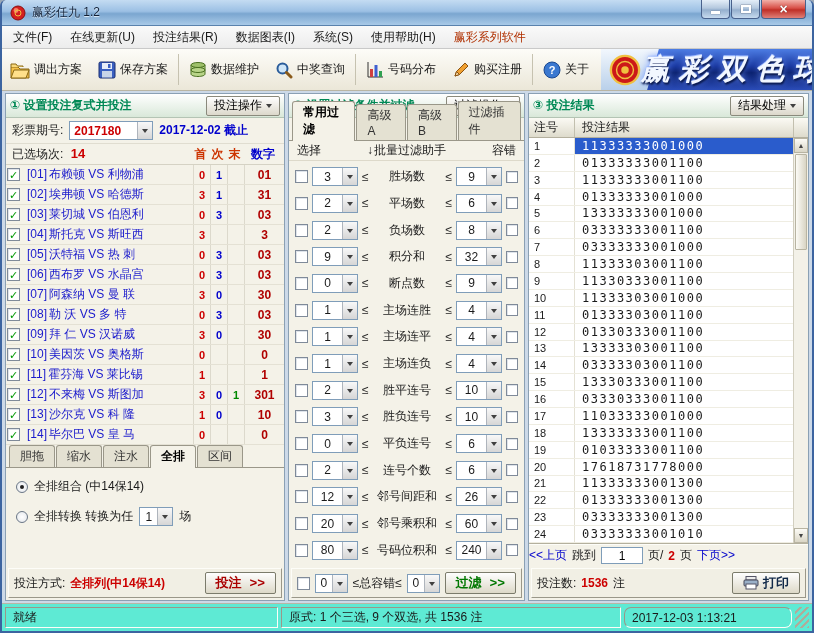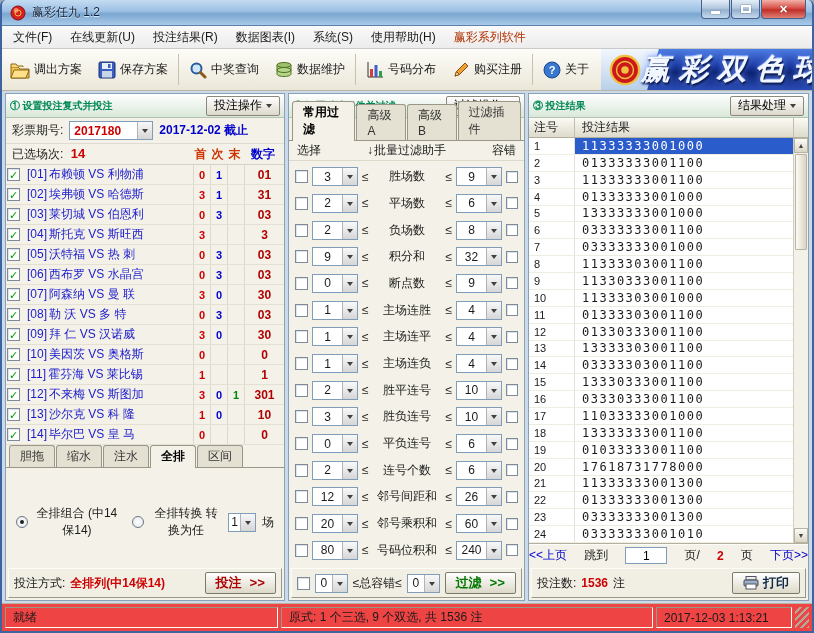--- a/index.html
+++ b/index.html
@@ -49,21 +49,21 @@
 
   
   .main{ flex:1; min-height:0; display:flex; gap:3px; padding:2px 3px; background:#ccd9e8; }
   .panel{ border:1px solid #8aa0b4; background:#f4f2e8; display:flex; flex-direction:column; min-width:0; }
   .panel.left{ width:280px; flex:none; }
   .panel.mid{ width:237px; flex:none; }
   .panel.right{ flex:1; }
 
   .panel-hdr{ height:24px; flex:none; display:flex; align-items:center; justify-content:space-between;
     padding:0 4px; background:linear-gradient(#ffffff,#d9e8d9); border-bottom:1px solid #b4c4b4; }
-  .panel-title{ font-weight:bold; color:#008855; font-size:10px; white-space:nowrap;font-family:Liberation Serif, serif; }
+  .panel-title{ font-weight:bold; color:#008855; font-size:12px; white-space:nowrap; }
   .hdr-btn{ height:20px; display:inline-flex; align-items:center; gap:4px; padding:0 7px;
     font-size:12px; font-family:inherit; border:1px solid #8a897c; border-radius:2px;
     background:linear-gradient(#ffffff,#dcd8cb); }
   .tri{ width:0; height:0; border:3.5px solid transparent; border-top:4.5px solid #404040; margin-top:4px; }
 
   
   .combo{ display:inline-flex; align-items:stretch; height:19px; border:1px solid #7f9db9; background:#fff; }
   .combo-val{ flex:1; display:flex; align-items:center; justify-content:center; padding:0 2px; font-size:12px; }
   .combo-btn{ width:15px; flex:none; display:flex; align-items:center; justify-content:center;
     background:linear-gradient(#f8f8f8,#d6d6d6); border-left:1px solid #aeb4bc; }
@@ -102,21 +102,21 @@
     border-left:1px solid #dcd9cc; font-weight:bold; font-size:11px; }
   .cell.c1{ color:#cc0000; } .cell.c2{ color:#0000cc; } .cell.c3{ color:#008800; }
   .cell.digits{ color:#b00000; font-size:12px; }
 
   .tabs-row{ height:21px; flex:none; display:flex; align-items:flex-end; padding:0 3px; gap:1px;
     border-bottom:1px solid #9a9789; margin-top:2px; }
   .tab{ padding:2px 10px 2px; font-size:12px; background:#e4e1d2; border:1px solid #9a9789;
     border-bottom:none; border-radius:3px 3px 0 0; color:#333; }
   .tab.selected{ background:#f4f2e8; font-weight:bold; padding-bottom:3px; margin-bottom:-1px; color:#000; }
 
-  .tab-pane{ flex:1; min-height:0; padding:10px 10px 0; display:flex; flex-direction:row; gap:12px;text-align:center; }
+  .tab-pane{ flex:1; min-height:0; padding:10px 10px 0; display:flex; flex-direction:column; gap:12px; }
   .radio-row{ display:flex; align-items:center; gap:6px; }
   .convert-combo{ width:34px; }
 
   .panel-bottom{ height:30px; flex:none; margin:2px; border:1px solid;
     border-color:#fdfdf8 #9a9789 #9a9789 #fdfdf8; background:#f1efe4;
     display:flex; align-items:center; gap:5px; padding:0 5px; }
   .mode-value{ color:#cc0000; font-weight:bold; white-space:nowrap; }
   .cmd-btn{ height:22px; padding:0 10px; font-size:13px; font-weight:bold; font-family:Liberation Mono, monospace;
     border:1px solid #7b7b6b; border-radius:2px; background:linear-gradient(#fefefe,#ddd9c8);
     display:inline-flex; align-items:center; gap:4px; white-space:nowrap; }
@@ -157,36 +157,36 @@
   .result-row.selected .res-val{ background:#2a5ccc; color:#fff; }
 
   .vscroll{ width:15px; flex:none; background:#f3f1e8; border-left:1px solid #d2cfc0;
     display:flex; flex-direction:column; }
   .sb-btn{ height:15px; flex:none; border:1px solid #b8b4a2; background:linear-gradient(#fcfbf6,#dad6c6);
     display:flex; align-items:center; justify-content:center; font-size:7px; color:#444; }
   .sb-thumb{ height:96px; margin:1px; border:1px solid #b8b4a2; border-radius:1px;
     background:linear-gradient(90deg,#fcfbf6,#d8d4c4); }
   .sb-track{ flex:1; }
 
-  .pagination{ height:22px; flex:none; display:flex; align-items:center; justify-content:space-between;
+  .pagination{ height:22px; flex:none; display:flex; align-items:center; justify-content:flex-start;
     gap:5px; border-top:1px solid #fdfdf8; background:#f4f2e8; font-size:12px; }
   .pg-link{ color:#0000cc; }
   .jump-input{ width:42px; height:17px; border:1px solid #7f9db9; font-size:12px; text-align:center;
     font-family:inherit; background:#fff; }
   .pg-total{ color:#cc0000; font-weight:bold; }
   .count-value{ color:#cc0000; font-weight:bold; }
 
   
   .statusbar{ height:28px; flex:none; display:flex; align-items:stretch; gap:3px; padding:3px;
-    background:#ef4444; border-top:1px solid #b9b5a4; }
+    background:#5eead4; border-top:1px solid #b9b5a4; }
   .status-cell{ border:1px solid; border-color:#9a9789 #fdfdf8 #fdfdf8 #9a9789;
     display:flex; align-items:center; padding:0 7px; white-space:nowrap; overflow:hidden; }
   .status-cell.ready{ width:273px; flex:none; }
   .status-cell.summary{ flex:1; }
-  .status-cell.time{ width:136px; flex:none; }
+  .status-cell.time{ width:168px; flex:none;border-radius:7px; }
   .grip{ width:14px; flex:none; background:
     repeating-linear-gradient(135deg, transparent 0 3px, #b0ac9a 3px 5px); }
 </style>
 </head>
 <body>
 
 <div class="window">
 
   <div class="titlebar">
     <svg class="app-icon" viewBox="0 0 16 16">
@@ -233,32 +233,32 @@
           <rect x="1" y="1" width="16" height="16" rx="1.5" fill="#3a5fc0" stroke="#1a2f70"></rect>
           <rect x="4" y="2" width="10" height="6" fill="#e8eef8"></rect>
           <rect x="10" y="3" width="2.5" height="4" fill="#3a5fc0"></rect>
           <rect x="4" y="10" width="10" height="6.5" fill="#c8d4e8"></rect>
         </svg>
       <span class="tb-label">保存方案</span>
     </div>
     <div class="tb-sep"></div>
     <div class="tb-btn">
       <svg width="18" height="18" viewBox="0 0 18 18">
-          <circle cx="7.5" cy="7.5" r="5" fill="#cfe6f8" stroke="#2a5c9a" stroke-width="2"></circle>
-          <line x1="11.5" y1="11.5" x2="16" y2="16" stroke="#8a5a1a" stroke-width="3" stroke-linecap="round"></line>
-        </svg>
-      <span class="tb-label">中奖查询</span>
-    </div>
-    <div class="tb-btn">
-      <svg width="18" height="18" viewBox="0 0 18 18">
           <path d="M2 4v9c0 1.4 3.1 2.5 7 2.5s7-1.1 7-2.5V4" fill="#b8d488" stroke="#4a7020"></path>
           <ellipse cx="9" cy="9" rx="7" ry="2.5" fill="none" stroke="#4a7020"></ellipse>
           <ellipse cx="9" cy="4" rx="7" ry="2.5" fill="#9ec06a" stroke="#4a7020"></ellipse>
         </svg>
       <span class="tb-label">数据维护</span>
+    </div>
+    <div class="tb-btn">
+      <svg width="18" height="18" viewBox="0 0 18 18">
+          <circle cx="7.5" cy="7.5" r="5" fill="#cfe6f8" stroke="#2a5c9a" stroke-width="2"></circle>
+          <line x1="11.5" y1="11.5" x2="16" y2="16" stroke="#8a5a1a" stroke-width="3" stroke-linecap="round"></line>
+        </svg>
+      <span class="tb-label">中奖查询</span>
     </div>
     <div class="tb-sep"></div>
     <div class="tb-btn">
       <svg width="18" height="18" viewBox="0 0 18 18">
           <line x1="2" y1="16" x2="17" y2="16" stroke="#333"></line>
           <line x1="2" y1="16" x2="2" y2="1" stroke="#333"></line>
           <rect x="4" y="8" width="3" height="8" fill="#d04040"></rect>
           <rect x="8.5" y="4" width="3" height="12" fill="#4060d0"></rect>
           <rect x="13" y="10" width="3" height="6" fill="#30a050"></rect>
         </svg>

